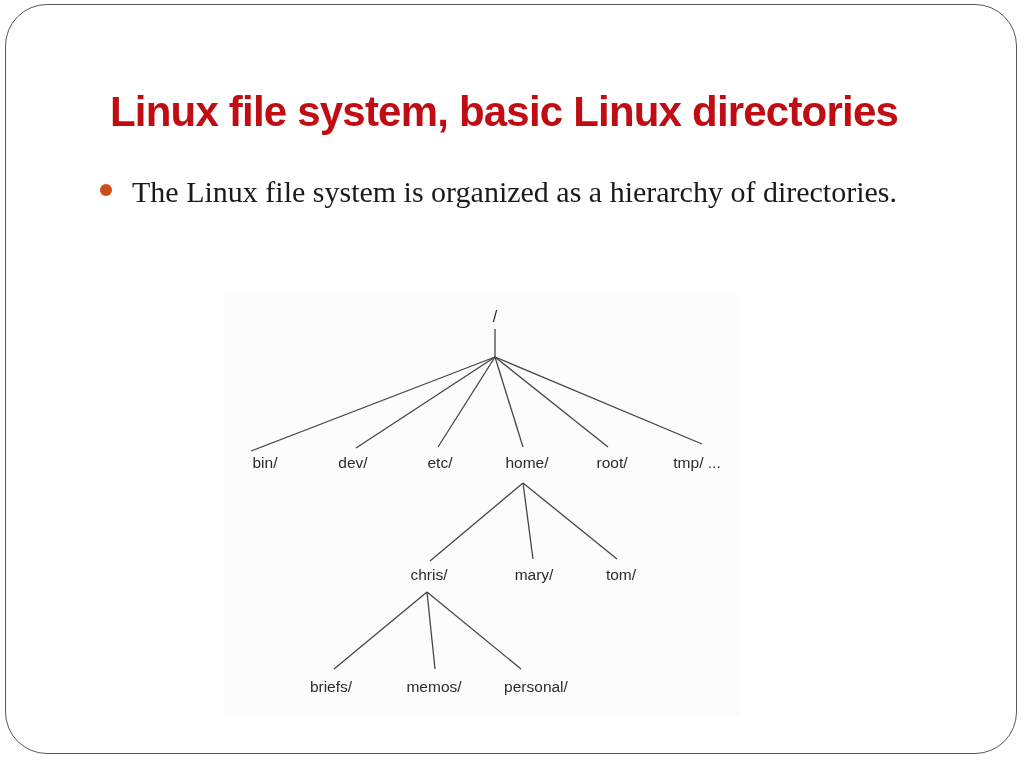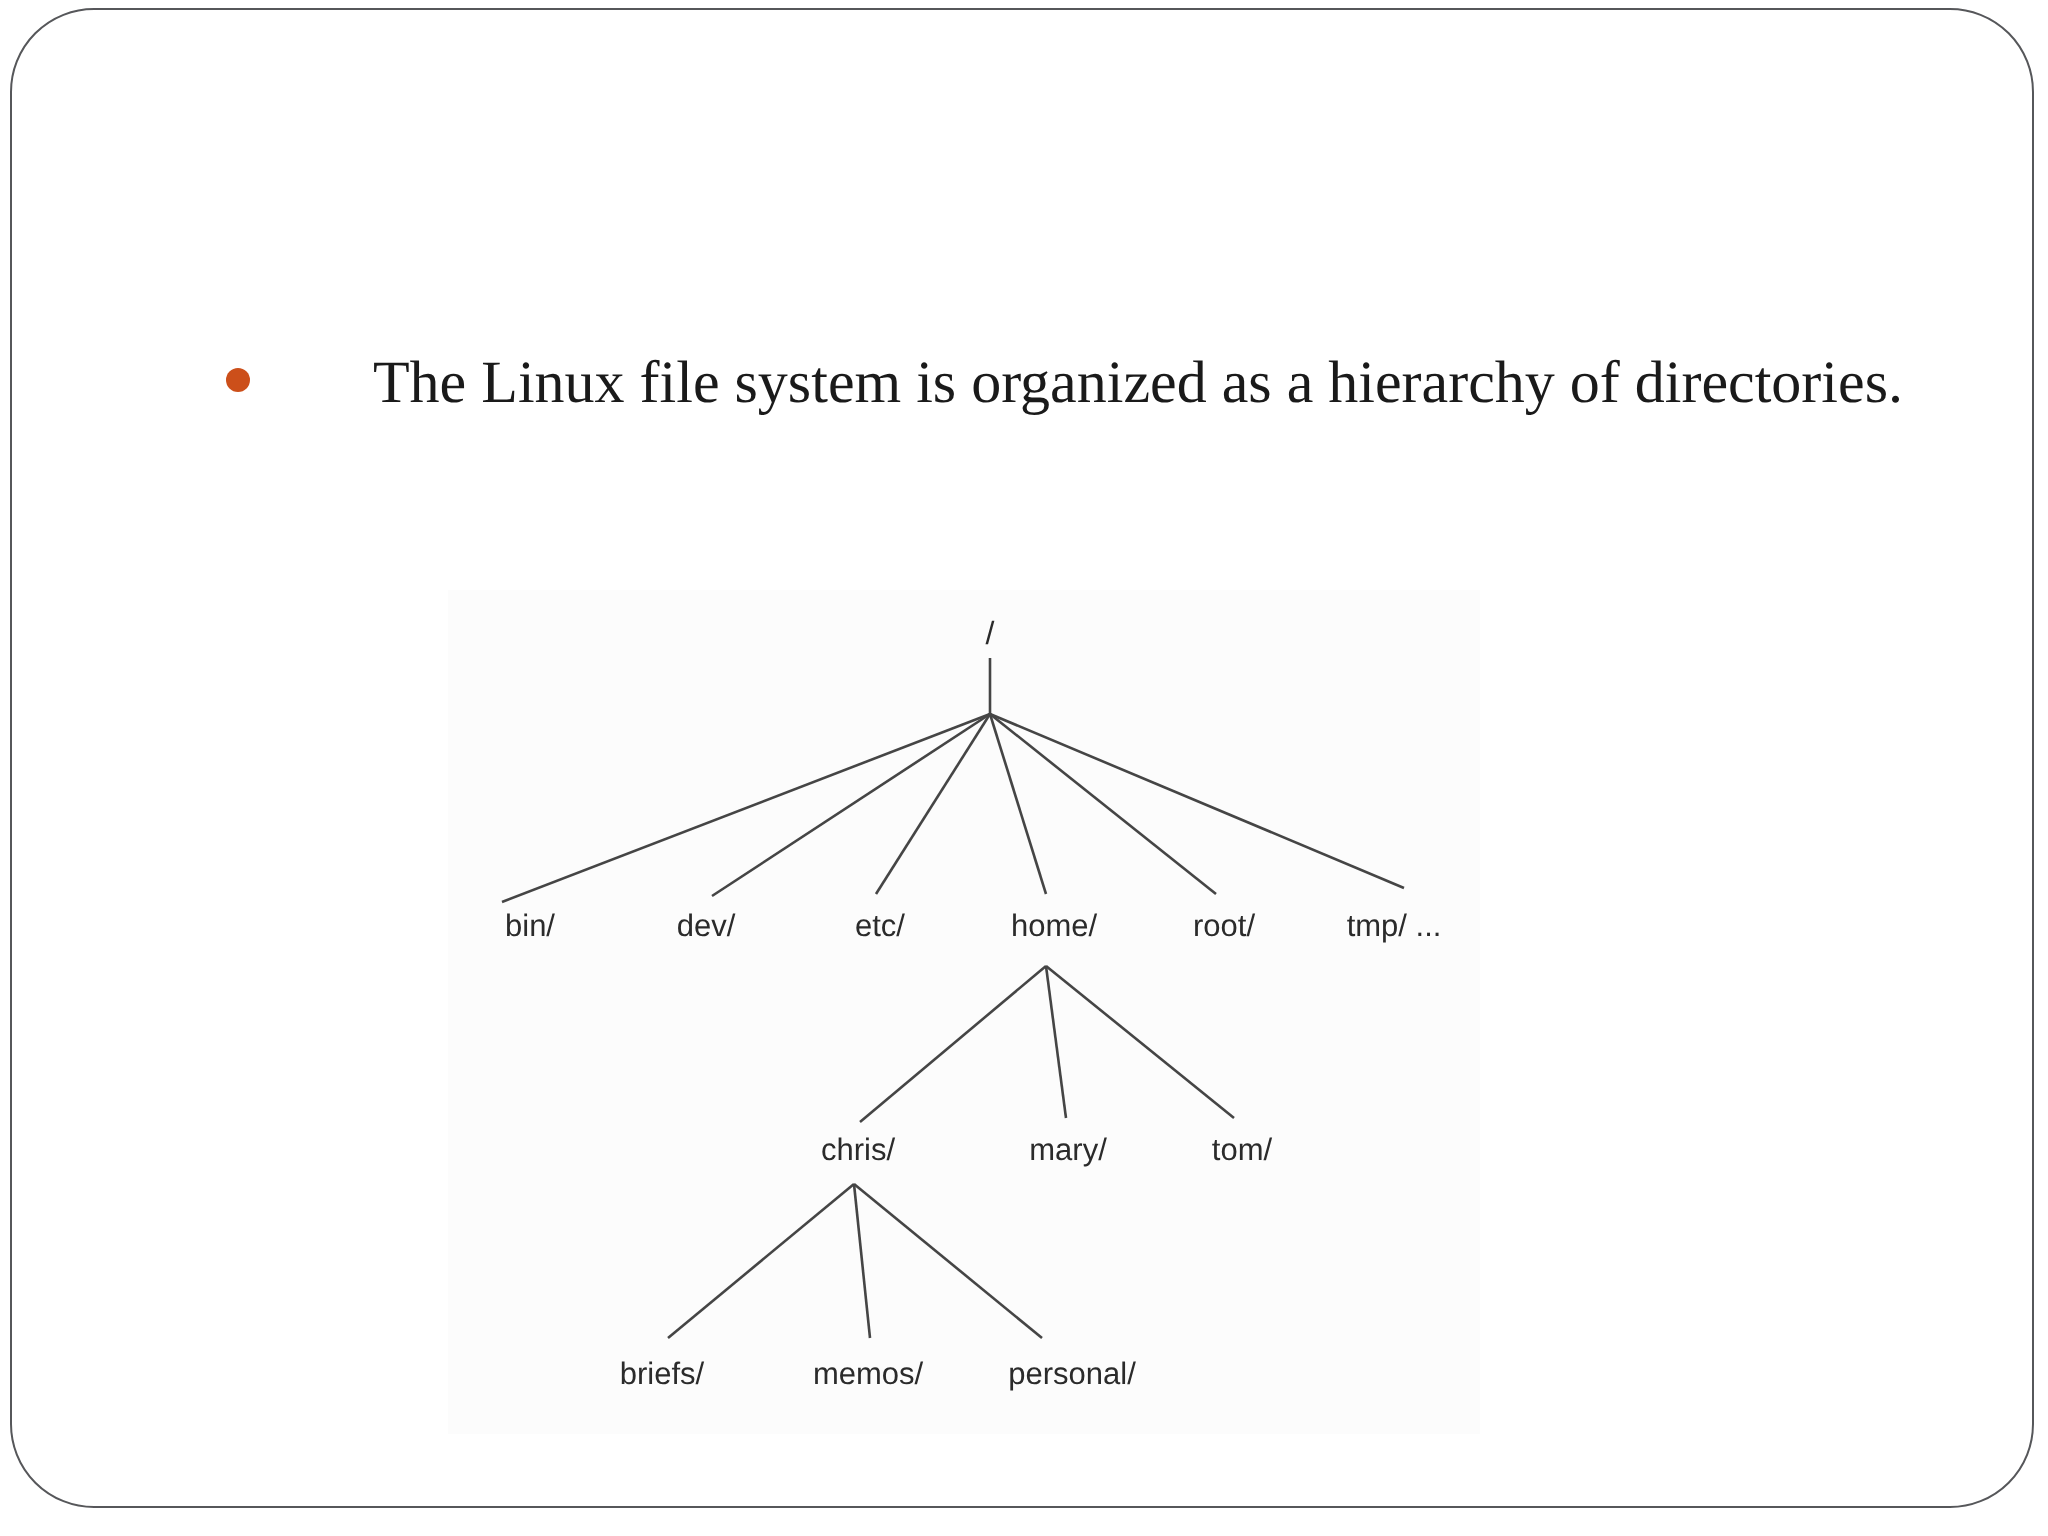--- a/index.html
+++ b/index.html
@@ -28,25 +28,24 @@
     font-family: "Liberation Sans", sans-serif;
     font-weight: bold;
     font-size: 42px;
     letter-spacing: -0.8px;
     color: #c00d13;
     white-space: nowrap;
   }
 
   .bullet-item {
     position: absolute;
-    left: 113px; top: 170px;
+    left: 100px; top: 170px;
     width: 880px;
     display: flex;
     align-items: flex-start;
-    text-align: center;
   }
   .bullet-dot {
     flex: 0 0 auto;
     width: 12px; height: 12px;
     margin-top: 14px;
     border-radius: 50%;
     background: #cc4f1a;
   }
   .bullet-text {
     margin-left: 20px;
@@ -76,20 +75,21 @@
     fill: #2b2b2b;
   }
 </style>
 </head>
 <body>
 
 <div class="page">
 
   <div class="slide-frame"></div>
 
+  <div class="slide-title">Linux file system, basic Linux directories</div>
 
   <div class="bullet-item">
     <span class="bullet-dot"></span>
     <span class="bullet-text">The Linux file system is organized as a hierarchy of directories.</span>
   </div>
 
   <div class="tree-figure">
     <svg viewBox="0 0 516 422" xmlns="http://www.w3.org/2000/svg">
 
       <text class="tree-root-label" x="271" y="27" text-anchor="middle">/</text>

